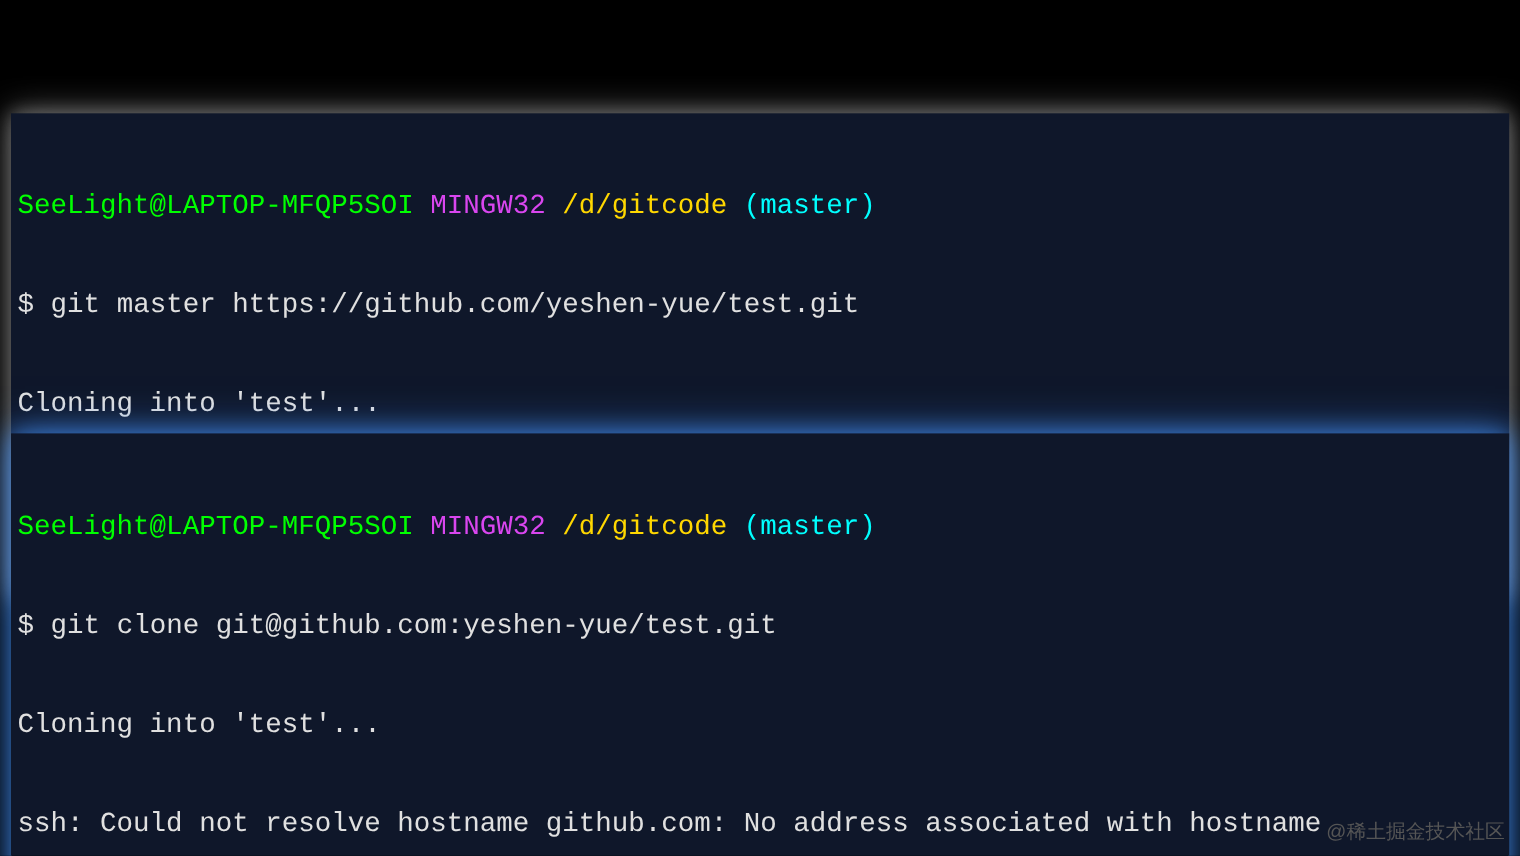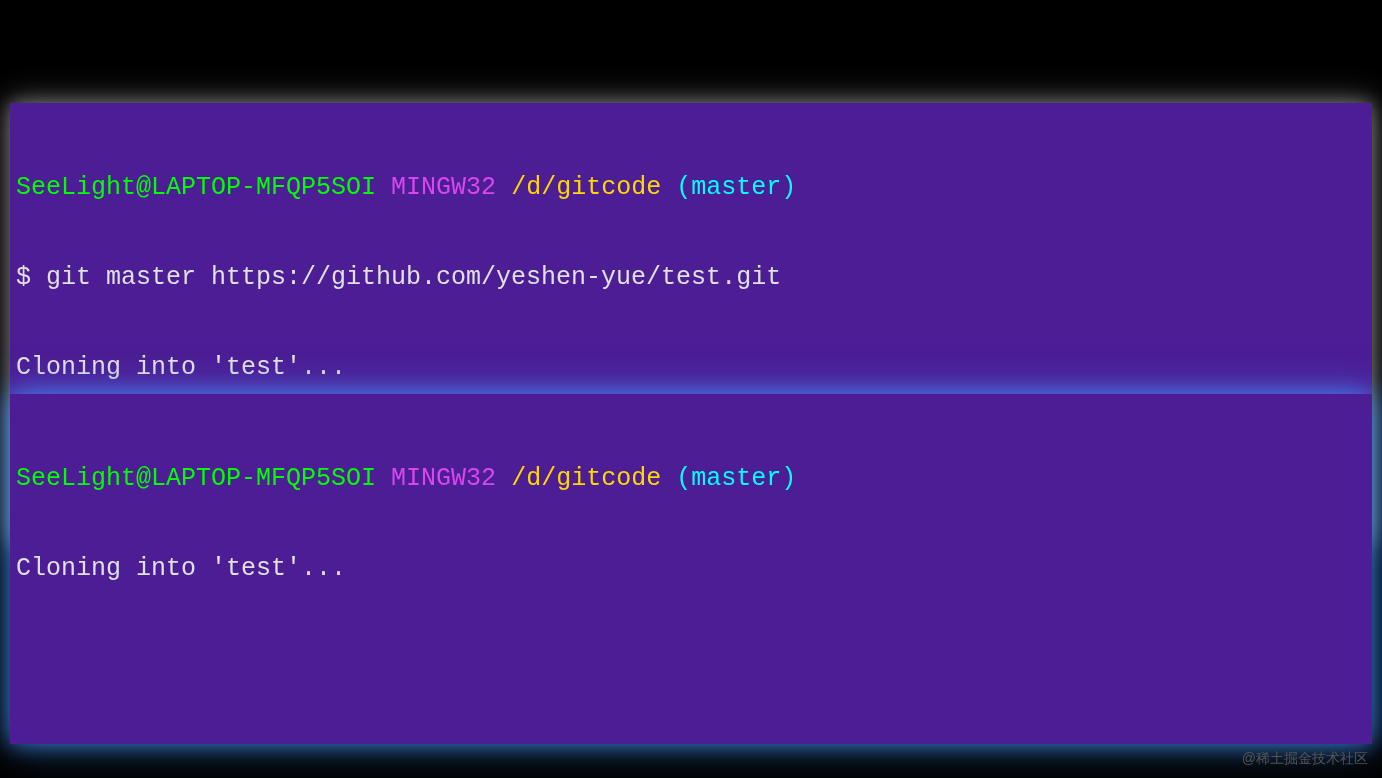--- a/index.html
+++ b/index.html
@@ -7,21 +7,21 @@
       width: 1382px;
       height: 778px;
       background: #000000;
       font-family: 'Consolas', 'Courier New', monospace;
       font-size: 25px;
       position: relative;
       overflow: hidden;
     }
     .terminal {
       position: absolute;
-      background: #4c1d95;
+      background: #0f172a;
       padding: 10px 6px;
       line-height: 1.2;
       white-space: pre-wrap;
       word-break: break-all;
     }
     .terminal-1 {
       left: 10px;
       top: 103px;
       width: 1362px;
       box-shadow: 0 0 30px rgba(180, 180, 180, 0.6), 0 0 15px rgba(180, 180, 180, 0.4);
@@ -36,36 +36,38 @@
     .host { color: #d946ef; }
     .path { color: #ffd700; }
     .branch { color: #00ffff; }
     .white { color: #e0e0e0; }
     .line { color: #e0e0e0; }
     .watermark {
       position: absolute;
       bottom: 10px;
       right: 14px;
       color: #555555;
-      font-size: 14px;
+      font-size: 18px;
       font-family: sans-serif;
     }
   </style>
 </head>
 <body>
 
 <div class="terminal terminal-1">
   <div><span class="user">SeeLight@LAPTOP-MFQP5SOI</span><span class="white"> </span><span class="host">MINGW32</span><span class="white"> </span><span class="path">/d/gitcode</span><span class="white"> </span><span class="branch">(master)</span></div>
   <div class="line"><span>$ </span><span>git master https://github.com/yeshen-yue/test.git</span></div>
   <div class="line">Cloning into 'test'...</div>
   <div class="line">fatal: unable to access 'https://github.com/yeshen-yue/test.git/': Could not resolve host: github.com</div>
 </div>
 
 <div class="terminal terminal-2">
   <div><span class="user">SeeLight@LAPTOP-MFQP5SOI</span><span class="white"> </span><span class="host">MINGW32</span><span class="white"> </span><span class="path">/d/gitcode</span><span class="white"> </span><span class="branch">(master)</span></div>
+  <div class="line"><span>$ </span><span>git clone git@github.com:yeshen-yue/test.git</span></div>
   <div class="line">Cloning into 'test'...</div>
+  <div class="line">ssh: Could not resolve hostname github.com: No address associated with hostname</div>
   
   
   
   
 </div>
 
 <div class="watermark">@稀土掘金技术社区</div>
 
 </body></html>

